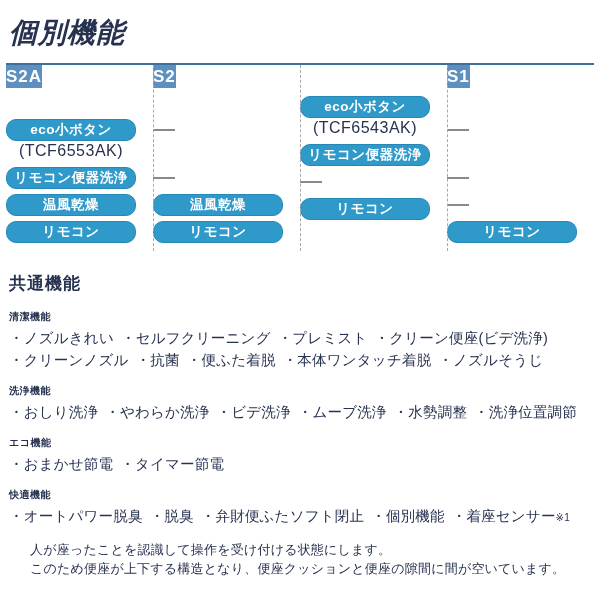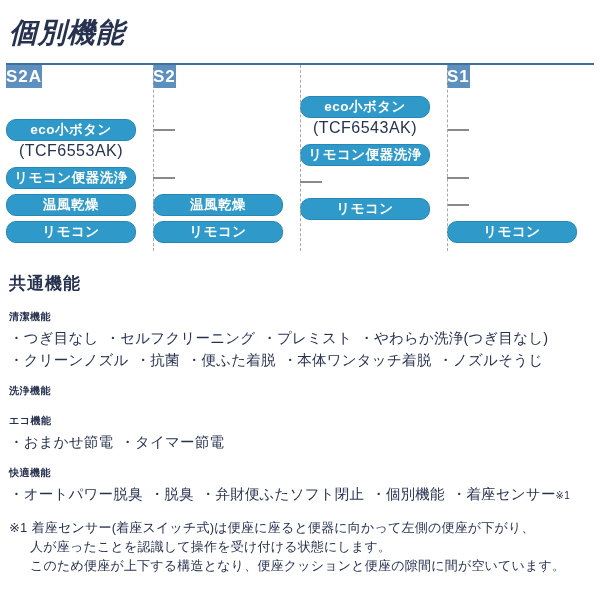--- a/index.html
+++ b/index.html
@@ -204,33 +204,33 @@
   <div class="v-sep" style="left:25%"></div>
   <div class="v-sep" style="left:50%"></div>
   <div class="v-sep" style="left:75%"></div>
 </div>
 
 <div class="common-title">共通機能</div>
 
 <div class="sections" id="sections">
     <div class="sec">
       <div class="sec-title">清潔機能</div>
-      <div class="sec-line"><span class="item">・つぎ目なし</span><span class="item">・セルフクリーニング</span><span class="item">・プレミスト</span><span class="item">・やわらか洗浄(つぎ目なし)</span></div>
+      <div class="sec-line"><span class="item">・ノズルきれい</span><span class="item">・セルフクリーニング</span><span class="item">・プレミスト</span><span class="item">・クリーン便座(ビデ洗浄)</span></div>
       <div class="sec-line"><span class="item">・クリーンノズル</span><span class="item">・抗菌</span><span class="item">・便ふた着脱</span><span class="item">・本体ワンタッチ着脱</span><span class="item">・ノズルそうじ</span></div>
     </div>
     <div class="sec">
       <div class="sec-title">洗浄機能</div>
+      <div class="sec-line"><span class="item">・おしり洗浄</span><span class="item">・やわらか洗浄</span><span class="item">・ビデ洗浄</span><span class="item">・ムーブ洗浄</span><span class="item">・水勢調整</span><span class="item">・洗浄位置調節</span></div>
     </div>
     <div class="sec">
       <div class="sec-title">エコ機能</div>
       <div class="sec-line"><span class="item">・おまかせ節電</span><span class="item">・タイマー節電</span></div>
     </div>
     <div class="sec">
       <div class="sec-title">快適機能</div>
       <div class="sec-line"><span class="item">・オートパワー脱臭</span><span class="item">・脱臭</span><span class="item">・弁財便ふたソフト閉止</span><span class="item">・個別機能</span><span class="item">・着座センサー<span class="ref">※1</span></span></div>
     </div>
   </div>
 
 <div class="footnote" id="footnote">
-    <div class="fn-line"><span class="fn-marker">※1</span>着座センサー(着座スイッチ式)は便座に座ると便器に向かって左側の便座が下がり、</div>
     <div class="fn-line indent">人が座ったことを認識して操作を受け付ける状態にします。</div>
     <div class="fn-line indent">このため便座が上下する構造となり、便座クッションと便座の隙間に間が空いています。</div>
   </div>
 
 </body></html>

